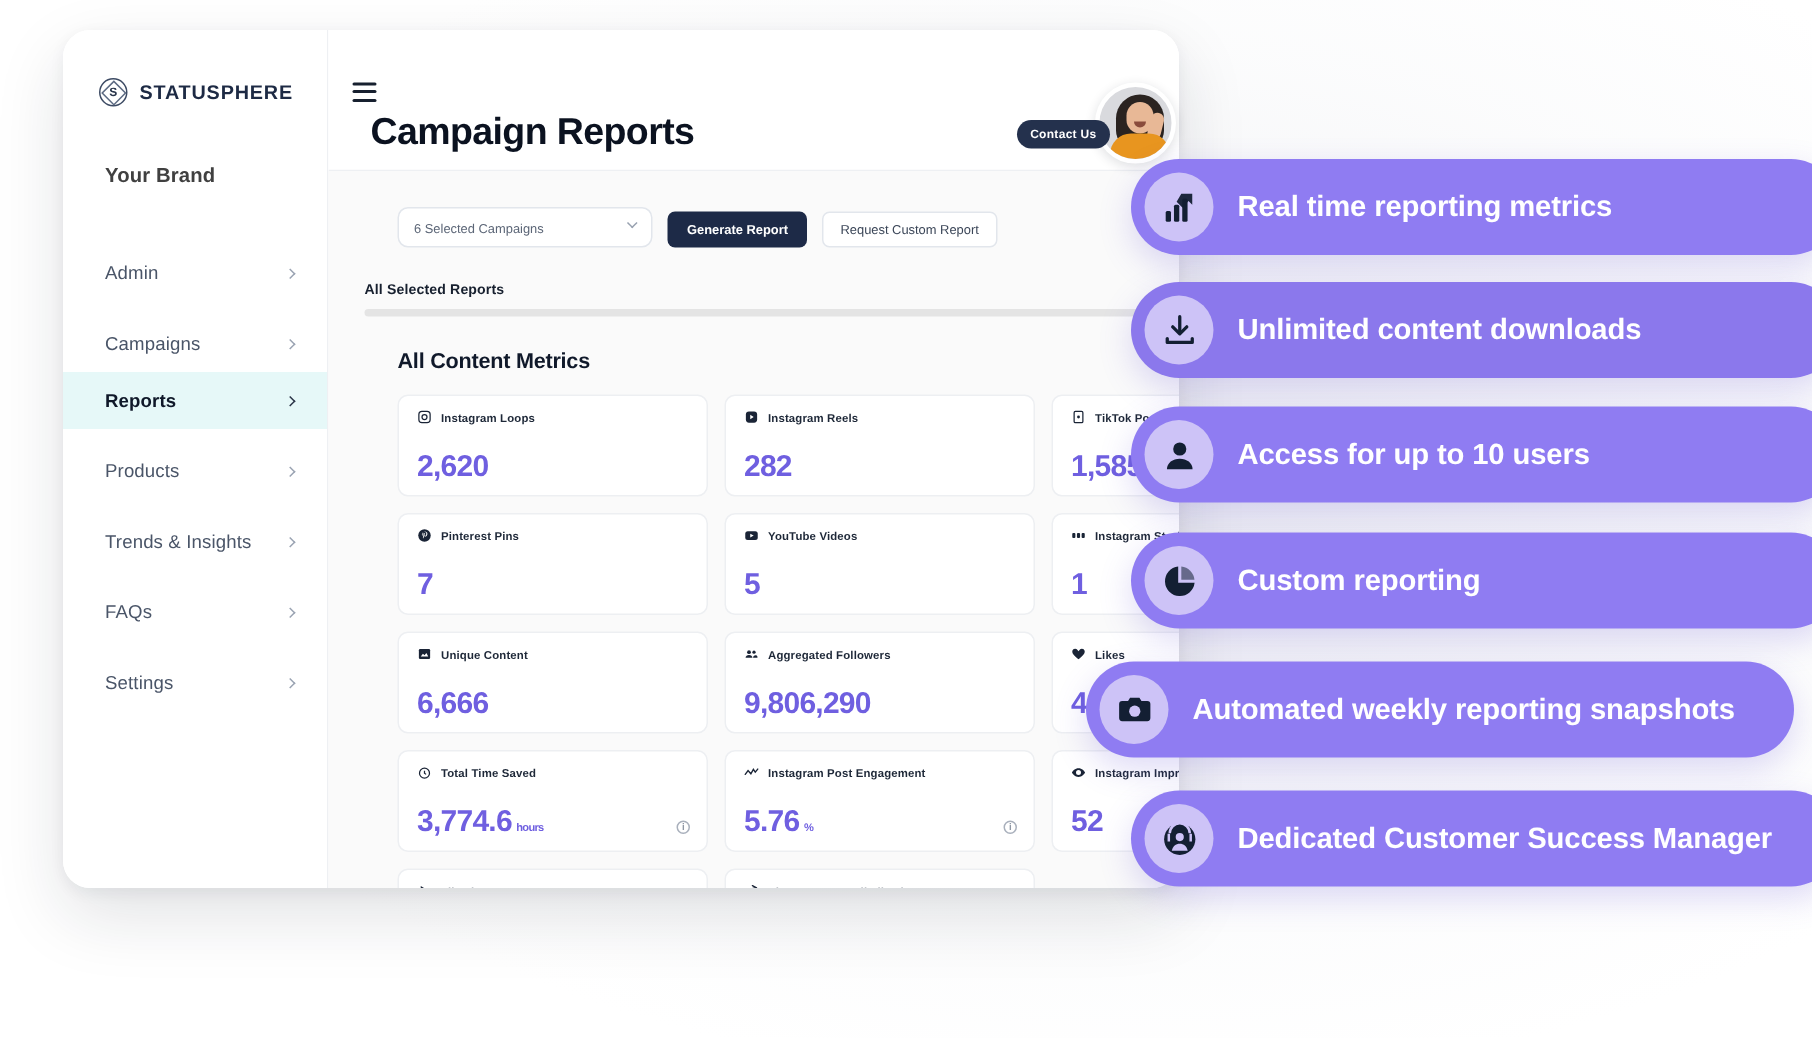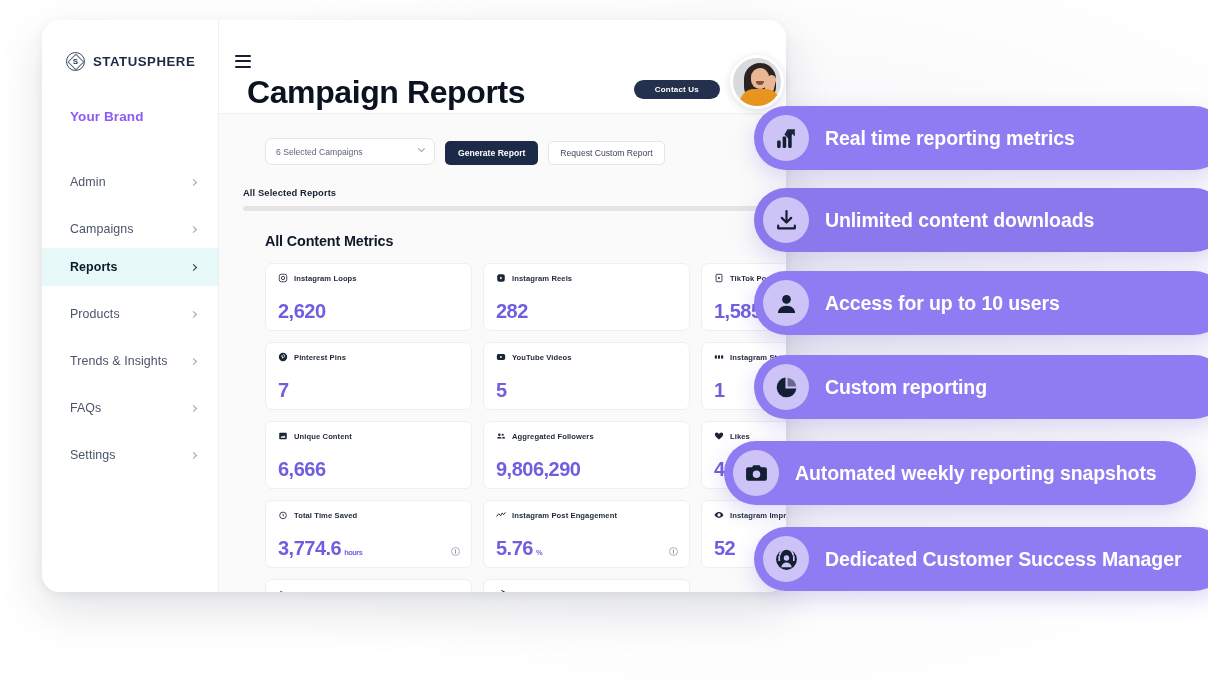--- a/index.html
+++ b/index.html
@@ -37,21 +37,21 @@
     border:1.6px solid #3c4a63; position:relative; flex:none;
     display:flex; align-items:center; justify-content:center;
   }
   .logo-mark::before{
     content:""; position:absolute; left:2.6px; top:2.6px; right:2.6px; bottom:2.6px;
     border:1.3px solid #5c6a82; transform:rotate(45deg);
   }
   .logo-mark span{ font-size:8px; font-weight:700; color:#29354b; position:relative; z-index:2; line-height:1;}
   .logo-text { font-size:13.2px; font-weight:700; letter-spacing:.55px; color:#1d2a44; }
 
-  .brand-name { padding:38px 0 0 28px; font-size:13.5px; font-weight:700; color:#8b5cf6; letter-spacing:.1px;}
+  .brand-name { padding:38px 0 0 28px; font-size:13.5px; font-weight:700; color:#404040; letter-spacing:.1px;}
 
   .nav { margin-top:30px; }
   .nav-item {
     display:flex; align-items:center; justify-content:space-between;
     height:38px; padding:0 22px 0 28px; cursor:pointer;
   }
   .nav-item .lbl { font-size:12.4px; color:#4a5568; letter-spacing:.1px; }
   .nav-item.active { background:#e6f8f8; }
   .nav-item.active .lbl { color:#0f1829; font-weight:700; }
   .chev { width:5px; height:5px; border-right:1.3px solid #9aa3b2; border-bottom:1.3px solid #9aa3b2; transform:rotate(-45deg); }
@@ -61,27 +61,27 @@
   
   .main {
     position:absolute; left:219px; top:20px; width:567px; height:94px;
     background:#fff; border-radius:0 18px 0 0; z-index:3;
     border-bottom:1px solid #eef0f3;
   }
   .hamburger { position:absolute; left:16px; top:35px; width:16px; }
   .hamburger i { display:block; height:1.8px; background:#17202f; border-radius:2px; margin-bottom:3.6px; }
   .hamburger i:last-child{ margin-bottom:0; }
   .page-title {
-    position:absolute; left:28px; top:54px; font-size:32px; font-weight:800;
+    position:absolute; left:28px; top:54px; font-size:25px; font-weight:800;
     color:#0b1220; letter-spacing:-.4px;
   }
   .contact-pill {
-    position:absolute; right:66px; top:60px; background:#24314d; color:#fff;
+    position:absolute; right:46px; top:60px; background:#24314d; color:#fff;
     font-size:8px; font-weight:600; letter-spacing:.2px;
-    padding:5px 21px; border-radius:11px; z-index:2; white-space:nowrap;
+    padding:5px 9px; border-radius:11px; z-index:2; white-space:nowrap;
   }
   .avatar {
     position:absolute; right:2px; top:35px; width:54px; height:54px; border-radius:50%;
     background:#d9dade; overflow:hidden; border:3px solid #fff;
     box-shadow:0 2px 8px rgba(20,26,40,.14); z-index:1;
   }
   .avatar .hair{ position:absolute; left:11px; top:5px; width:32px; height:36px; border-radius:16px 16px 12px 12px; background:#2a2320;}
   .avatar .face{ position:absolute; left:18px; top:10px; width:18px; height:21px; border-radius:9px 9px 9px 9px; background:#e8b896;}
   .avatar .smile{ position:absolute; left:23px; top:23px; width:8px; height:4px; border-radius:0 0 8px 8px; background:#8a4c3c;}
   .avatar .body{ position:absolute; left:7px; top:31px; width:40px; height:26px; border-radius:14px 14px 0 0; background:#e8951f;}

